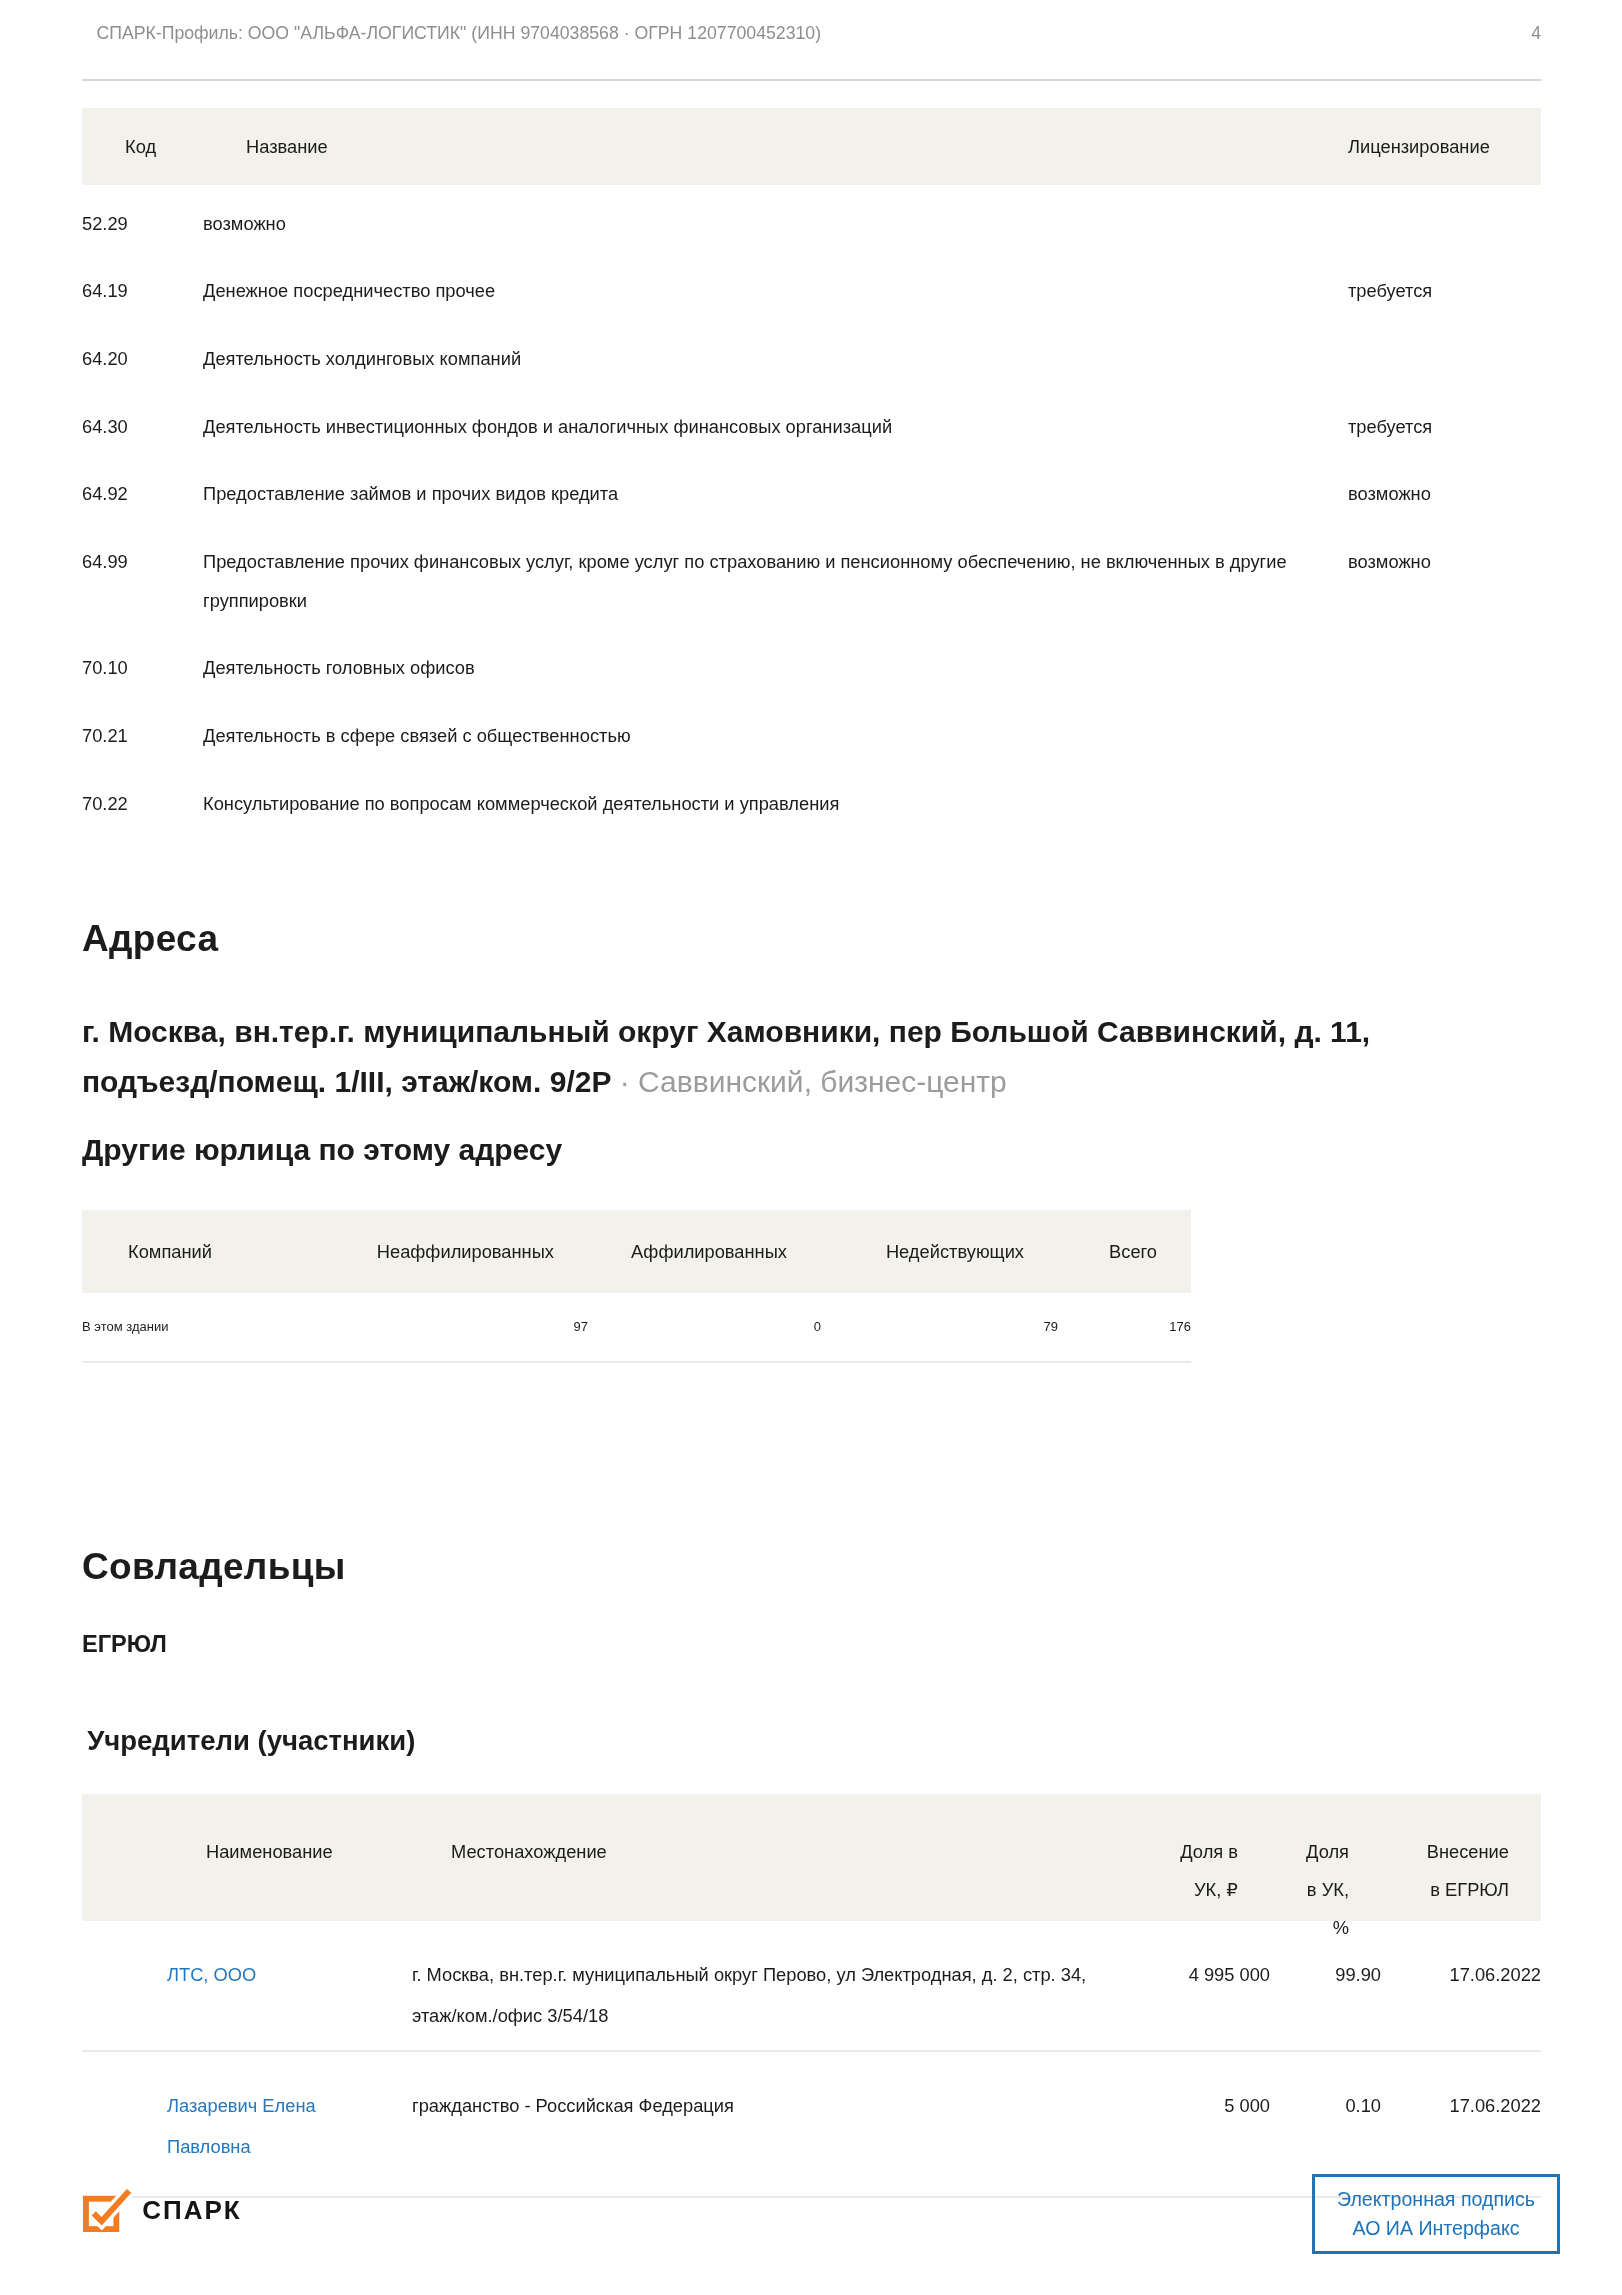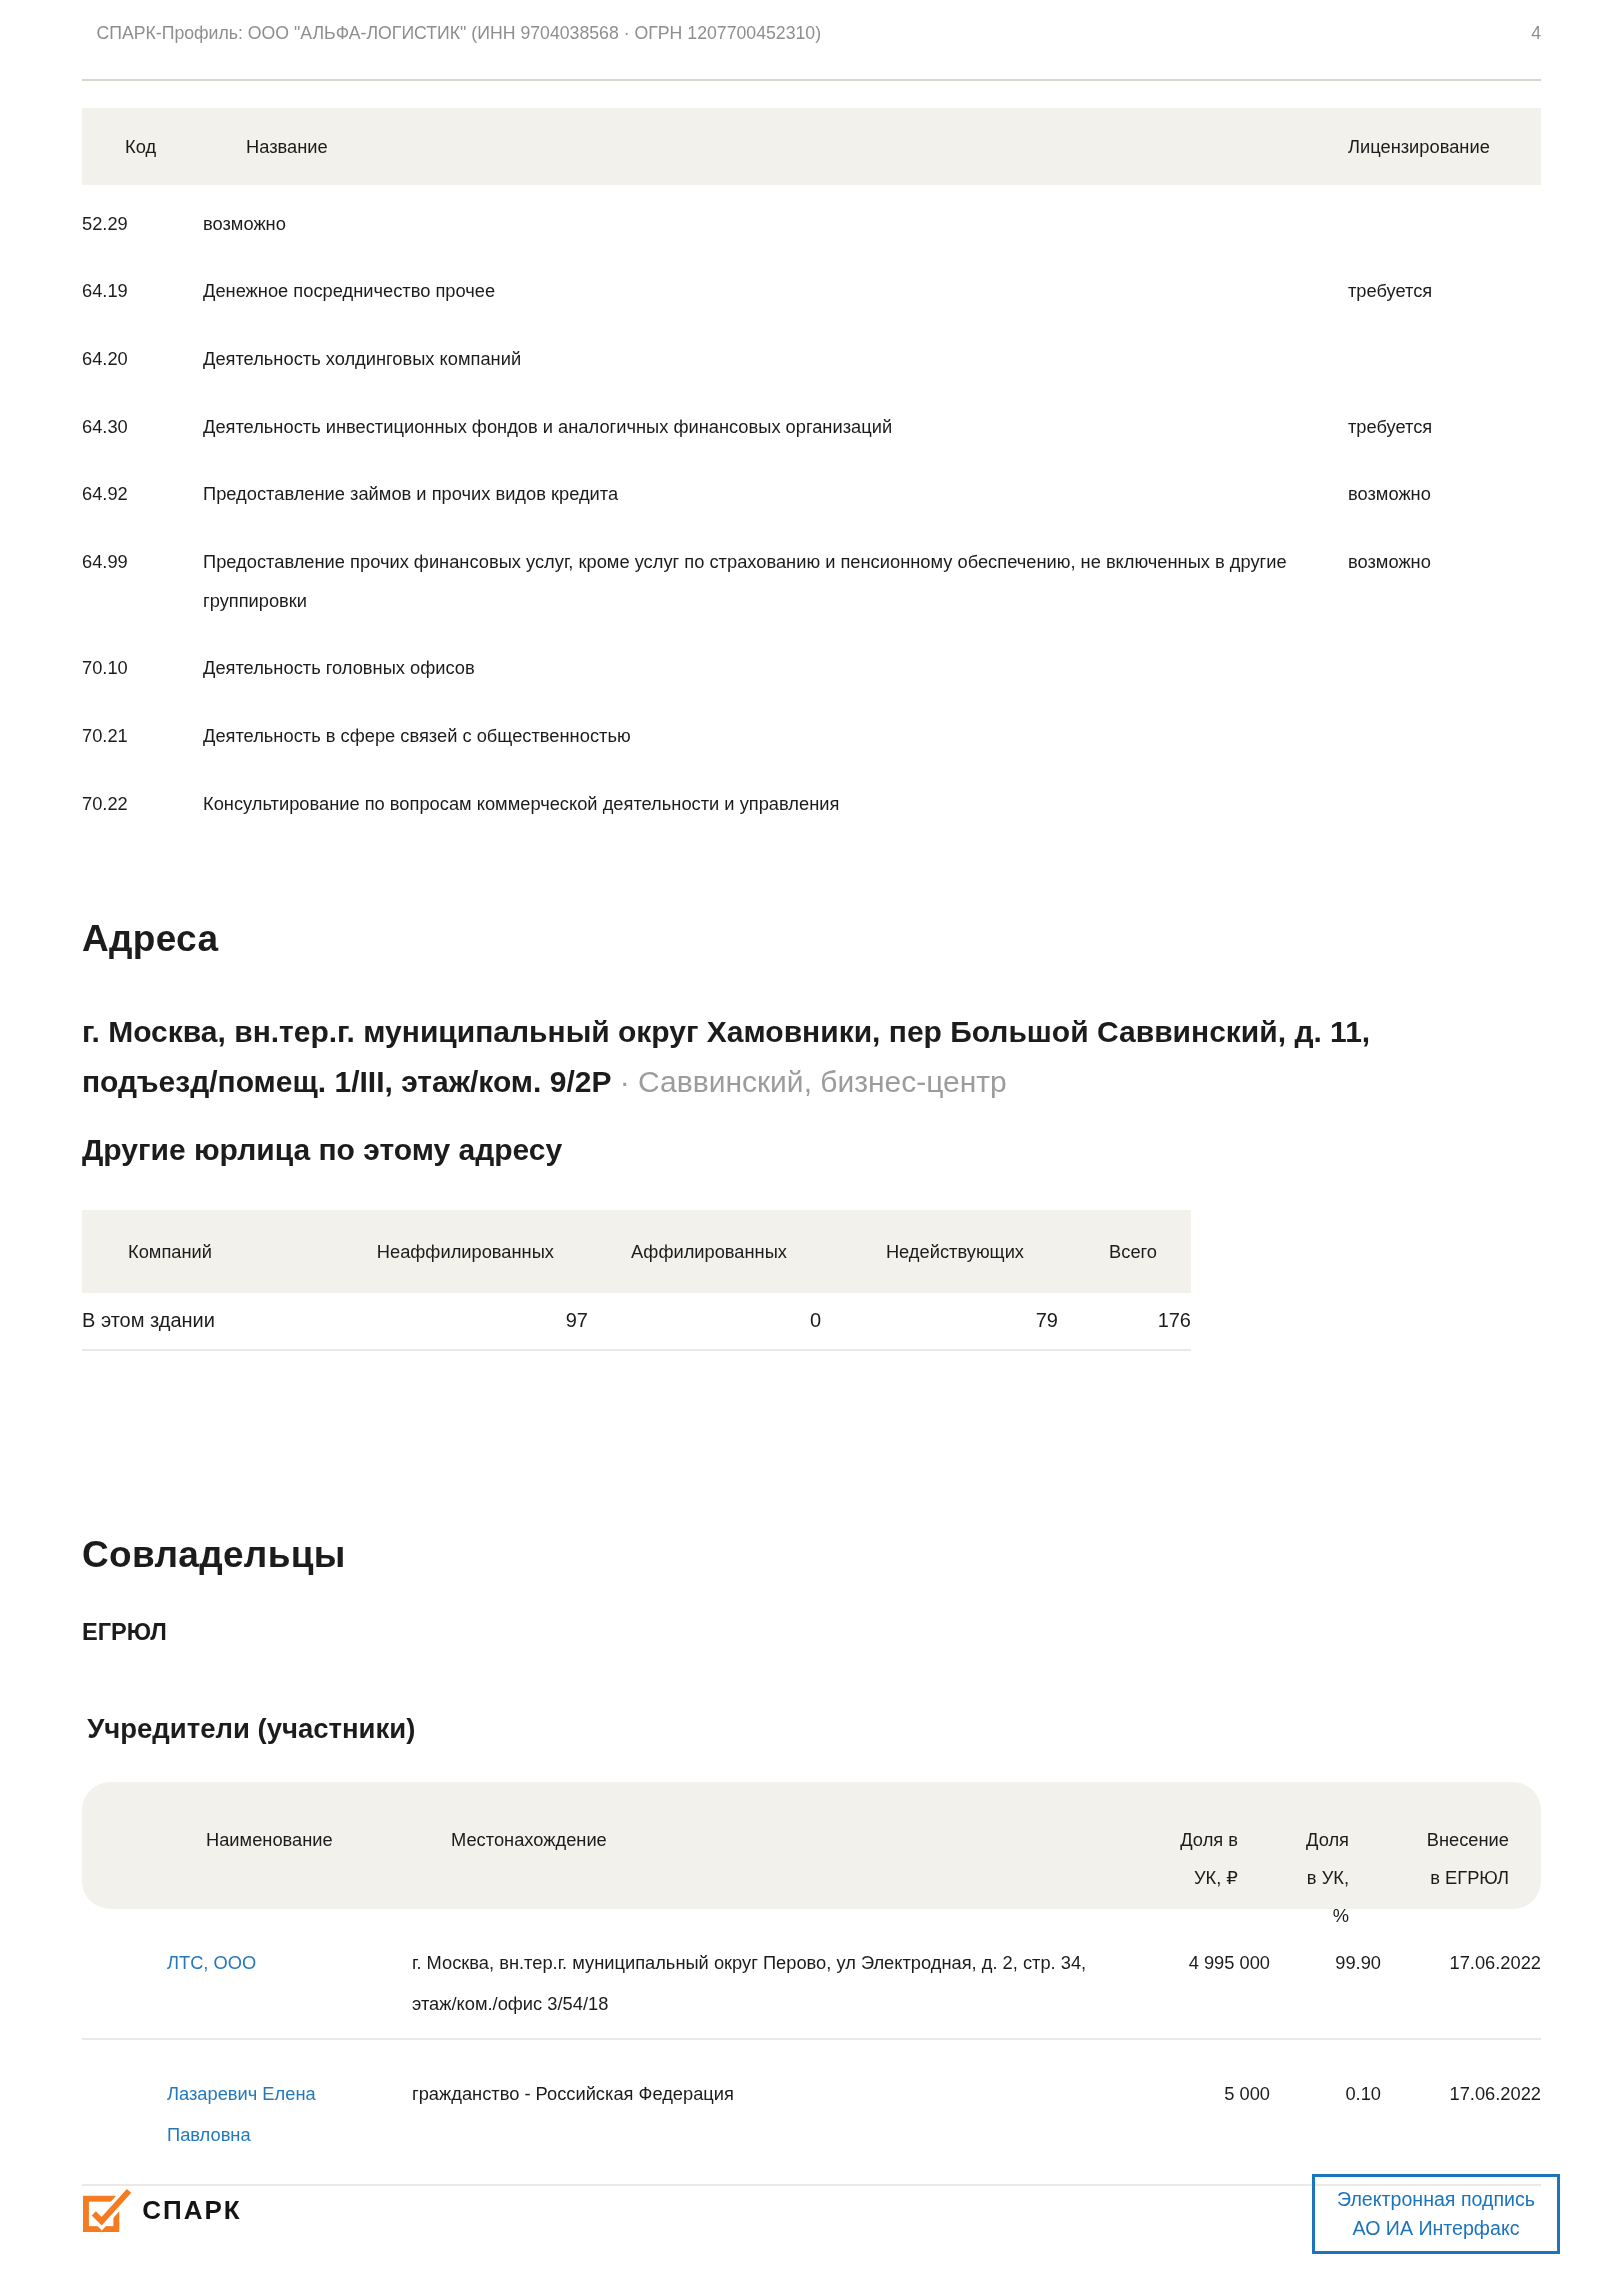--- a/index.html
+++ b/index.html
@@ -47,31 +47,31 @@
 
   .adresa-h{margin-top:85px;}
   .address{margin-top:47px;font-size:30px;font-weight:700;line-height:50px;max-width:1400px;}
   .address .note{color:var(--note-gray);font-weight:400;}
   .other-h{margin-top:23.6px;}
 
   
   .t2{margin-top:41px;width:1109px;}
   .t2-grid{display:grid;grid-template-columns:1fr 216px 233px 237px 133px;padding-left:46px;padding-right:34px;}
   .t2-head{background:var(--band);height:83px;align-items:center;font-size:18.3px;}
-  .t2-row{padding:14px 0;font-size:20px;line-height:27.5px;border-bottom:2px solid var(--sep);}
+  .t2-row{padding:20px 0;font-size:13px;line-height:27.5px;border-bottom:2px solid var(--sep);}
   .t2 .num{text-align:right;}
 
   .coown-h{margin-top:182px;}
   .egrul-h{margin-top:41px;}
   .founders-h{margin-top:65px;padding-left:5.2px;}
 
   
   .t3{margin-top:37px;}
   .t3-grid{display:grid;grid-template-columns:85px 245px 1fr 151px 111px 160px;padding-left:39px;padding-right:32px;}
-  .t3-head{background:var(--band);height:127px;font-size:18.3px;line-height:38px;padding-top:39px;align-items:start;border-radius:28px;}
+  .t3-head{background:var(--band);height:127px;font-size:18.3px;line-height:38px;padding-top:39px;align-items:start;}
   .t3-head .ml{white-space:pre-line;}
   .t3-row{padding:33px 0 14.4px;font-size:18.3px;line-height:41px;align-items:start;border-bottom:2px solid var(--sep);}
   .t3-row.last{padding-bottom:29px;}
   .t3 .num{text-align:right;}
   .t3 .loc{padding-right:26px;}
   .t3 a,.t3 .lnk{color:var(--link);text-decoration:none;cursor:pointer;display:block;max-width:216px;}
 
   .donut{width:47px;height:47px;border-radius:50%;
     background:linear-gradient(90deg,#f9a251 0 48.5%,#ffffff 48.5% 51.5%,#4c8c1e 51.5% 100%);
     position:relative;margin-top:5.2px;}

